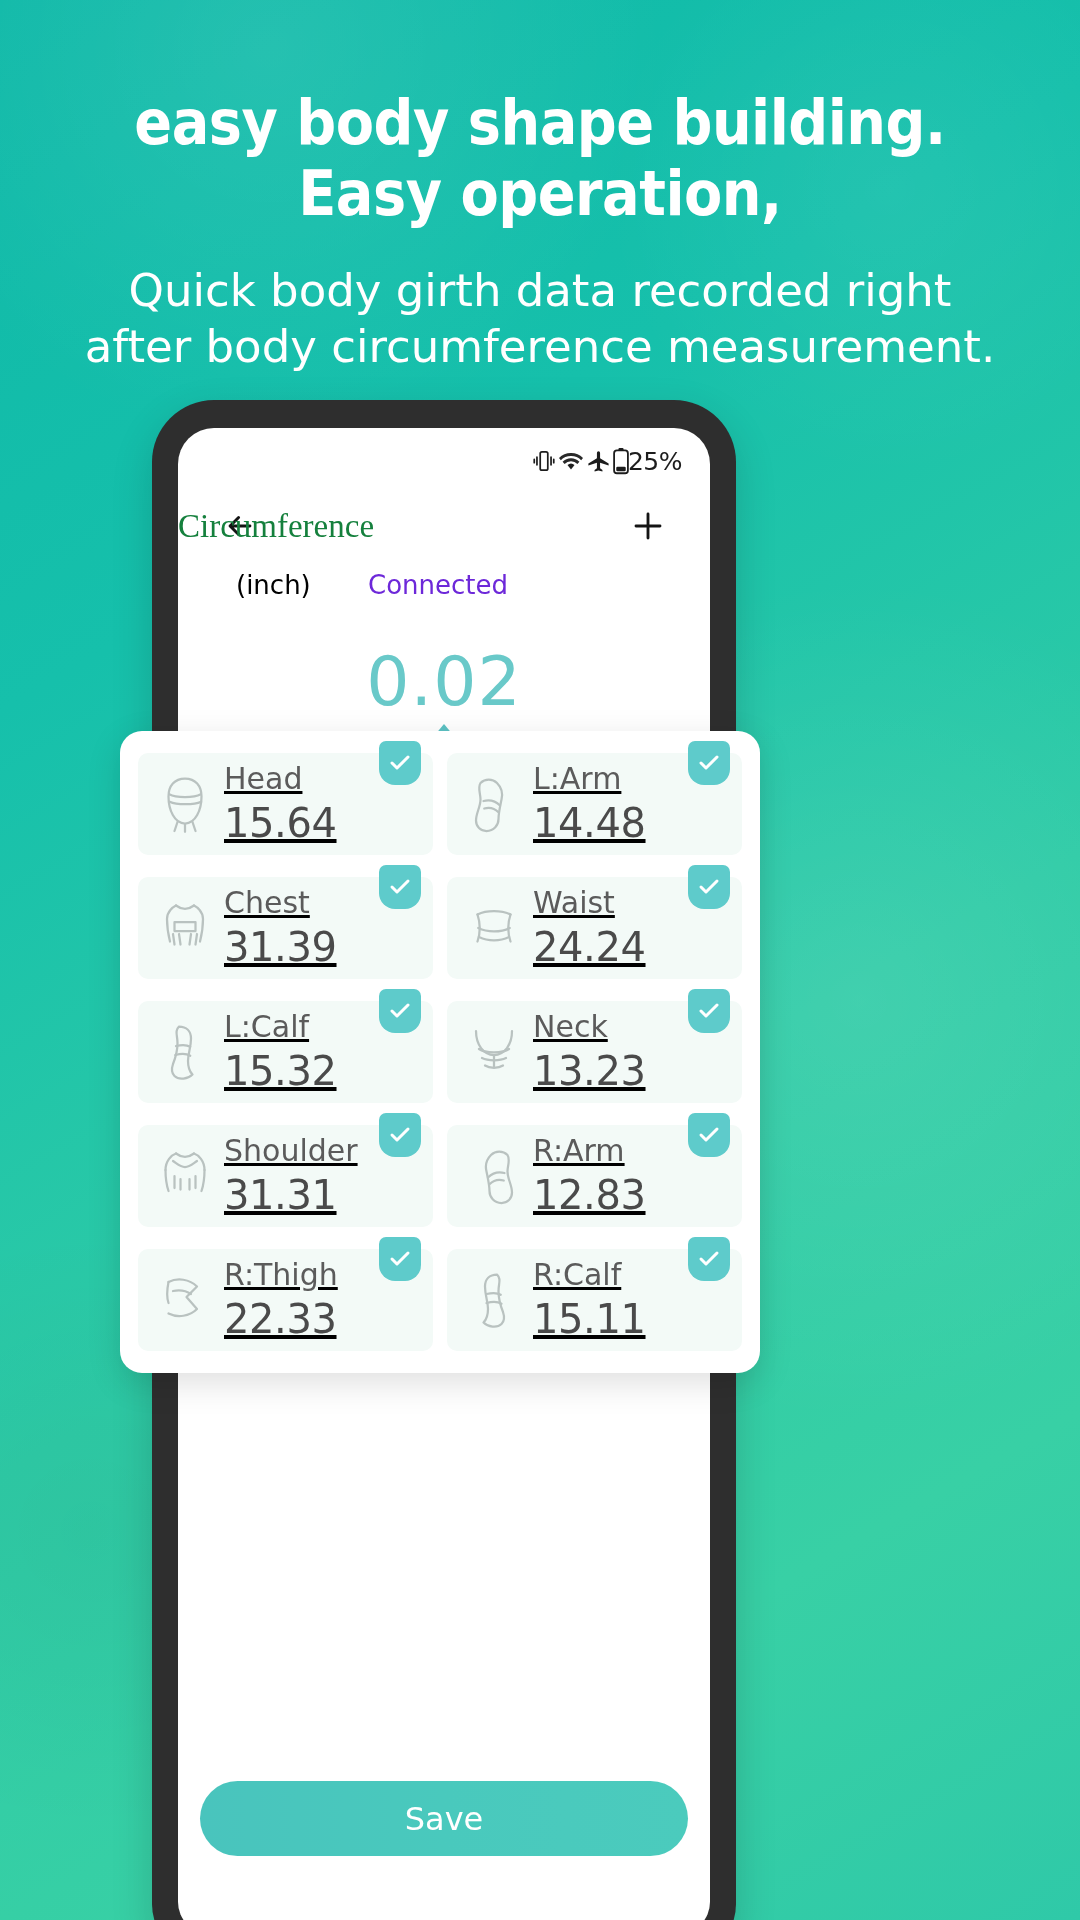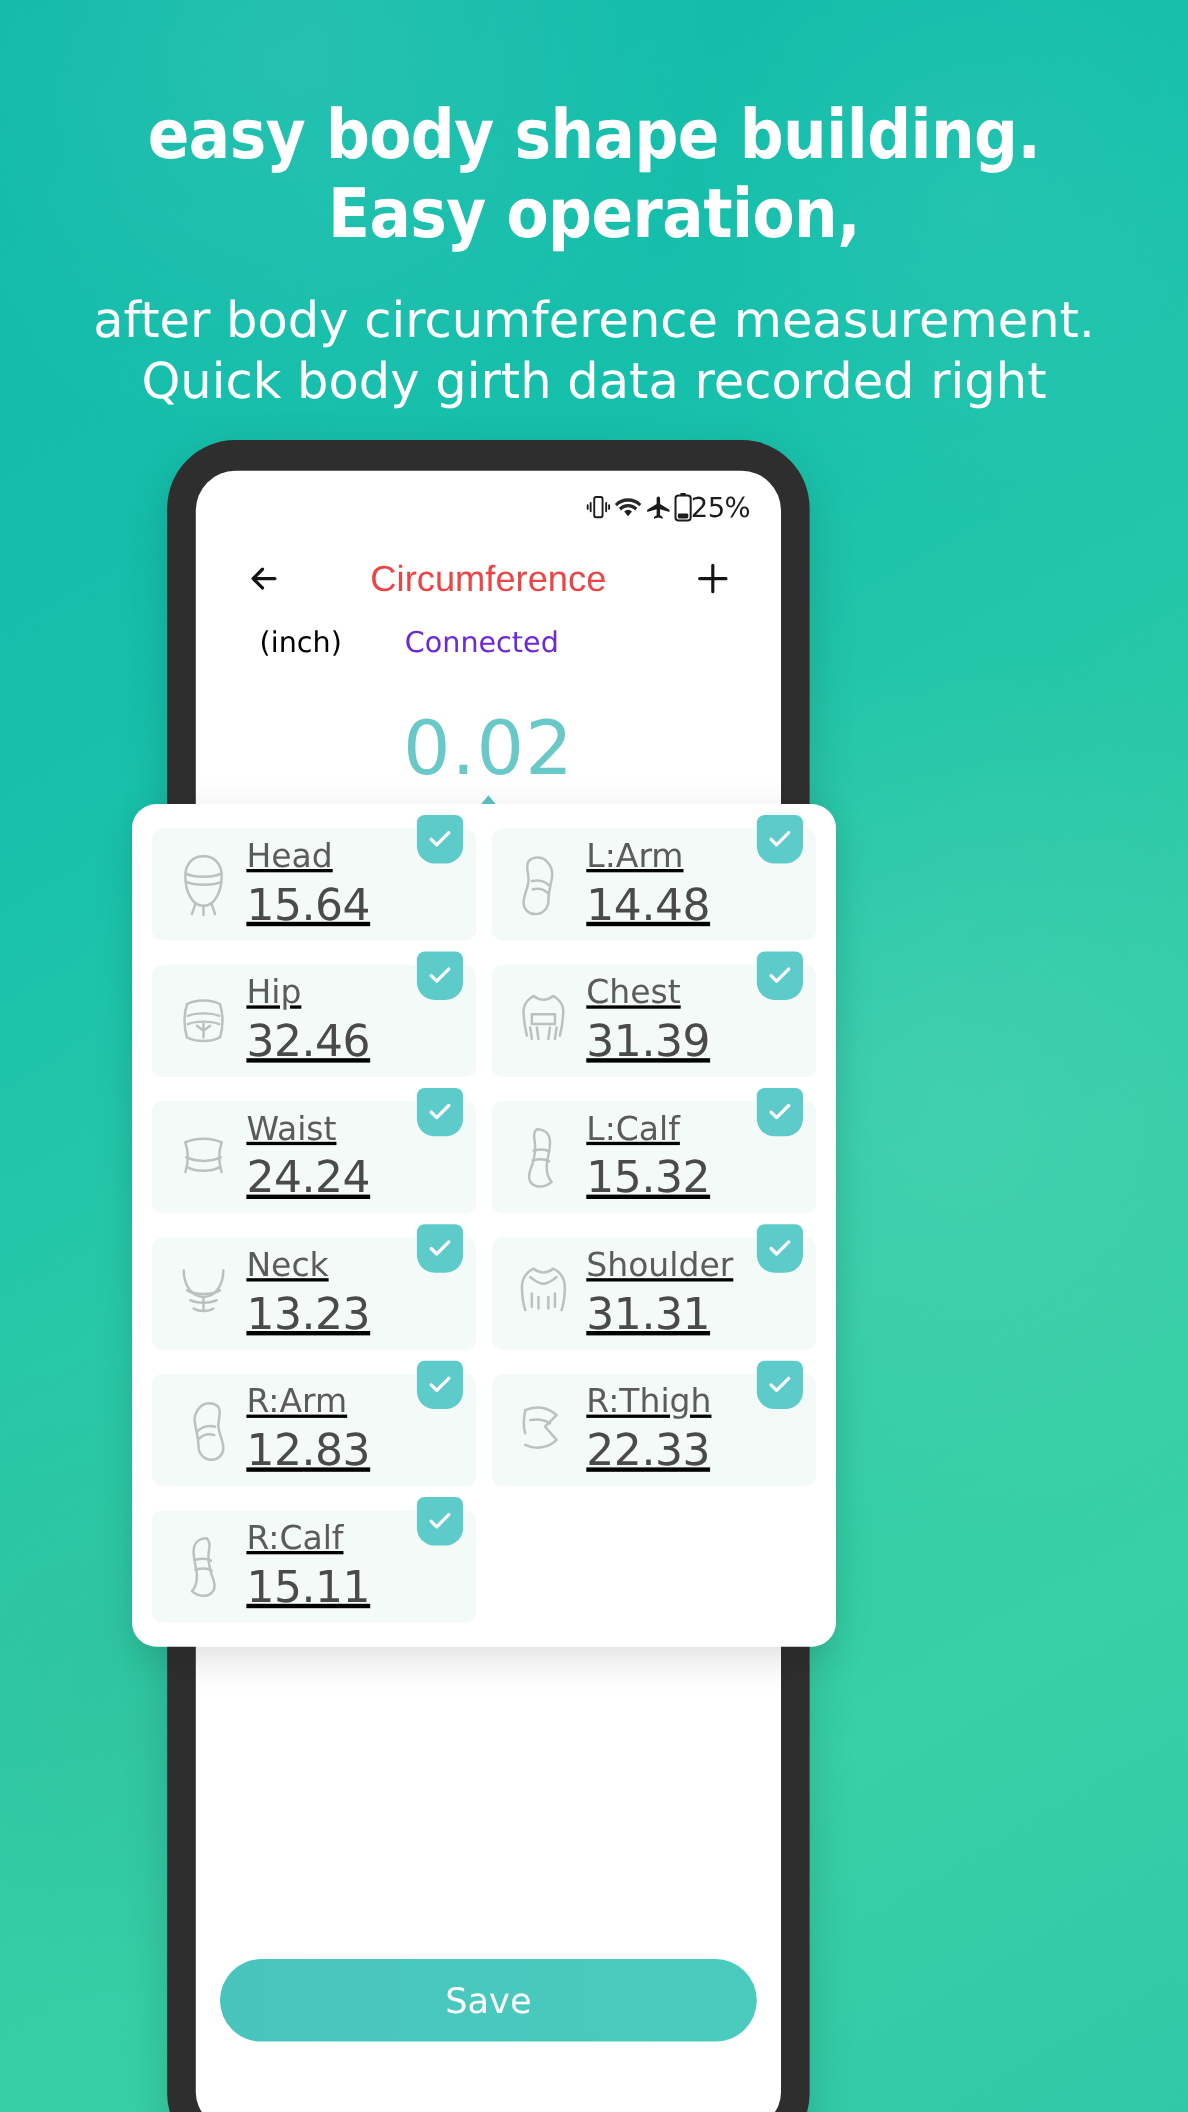--- a/index.html
+++ b/index.html
@@ -81,22 +81,22 @@
   
   .appbar {
     height:84px;
     display:flex;
     align-items:center;
     padding:0 34px;
     position:relative;
   }
   .appbar-back { width:56px; height:56px; display:flex; align-items:center; justify-content:center; cursor:pointer; }
   .appbar-title {
-    position:absolute; left:0; right:0; text-align:center;
-    font-size:33px; color:#ef4444; font-family:Liberation Sans, sans-serif;
+    position:absolute; left:0; right:0; text-align:left;
+    font-size:33px; color:#15803d; font-family:Liberation Serif, serif;
     pointer-events:none;
   }
   .appbar-add { margin-left:auto; width:56px; height:56px; display:flex; align-items:center; justify-content:center; cursor:pointer; }
 
   
   .subrow { height:58px; position:relative; }
   .unit-label { position:absolute; left:58px; top:2px; font-size:26px; color:#000000;
                 font-family:"DejaVu Sans", sans-serif; }
   .conn-label { position:absolute; left:0; right:12px; top:2px; text-align:center; font-size:26px; color:#6d28d9;
                 font-family:"DejaVu Sans", sans-serif; }
@@ -186,22 +186,22 @@
 <div class="blob blob-d"></div>
 <div class="blob blob-b"></div>
 <div class="blob blob-c"></div>
 
 <div class="promo">
   <div class="promo-title">
     <div>easy body shape building.</div>
     <div>Easy operation,</div>
   </div>
   <div class="promo-sub">
+    <div>Quick body girth data recorded right</div>
     <div>after body circumference measurement.</div>
-    <div>Quick body girth data recorded right</div>
   </div>
 </div>
 
 <div class="phone">
   <div class="phone-screen">
 
     <div class="statusbar">
       <span class="sb-ic">
         <svg viewBox="0 0 24 24" width="26" height="26" fill="none" stroke="#1d1d1d" stroke-width="1.6">
           <rect x="8.5" y="3.5" width="7" height="17" rx="1.6"></rect>
@@ -319,41 +319,20 @@
         <div class="check">
           <svg viewBox="0 0 24 24" fill="none" stroke="#ffffff" stroke-width="3" stroke-linecap="round" stroke-linejoin="round">
             <path d="M20 6L9 17l-5-5"></path>
           </svg>
         </div>
       </div>
       <div class="card">
         <div class="card-icon">
           <svg viewBox="0 0 40 44">
             <g style="fill:none;stroke:#b9c2c0;stroke-width:1.5;stroke-linecap:round;stroke-linejoin:round">
-      <path d="M10 12c-2 6-2 14 0 20M30 12c2 6 2 14 0 20"></path>
-      <path d="M10 12c5-3 15-3 20 0M10 32c5 3 15 3 20 0"></path>
-      <path d="M10.5 19c5-2 14-2 19 0M10.5 24c5-2 14-2 19 0"></path>
-      <path d="M20 24v8M16 25l4 3 4-3"></path>
-            </g>
-          </svg>
-        </div>
-        <div class="card-text">
-          <div class="card-name">Hip</div>
-          <div class="card-val">32.46</div>
-        </div>
-        <div class="check">
-          <svg viewBox="0 0 24 24" fill="none" stroke="#ffffff" stroke-width="3" stroke-linecap="round" stroke-linejoin="round">
-            <path d="M20 6L9 17l-5-5"></path>
-          </svg>
-        </div>
-      </div>
-      <div class="card">
-        <div class="card-icon">
-          <svg viewBox="0 0 40 44">
-            <g style="fill:none;stroke:#b9c2c0;stroke-width:1.5;stroke-linecap:round;stroke-linejoin:round">
       <path d="M8 16c0-5 4-8 6-9M32 16c0-5-4-8-6-9"></path>
       <path d="M14 7c4 3 8 3 12 0"></path>
       <path d="M8 16c0 6 1 11 2 15M32 16c0 6-1 11-2 15"></path>
       <path d="M13 18h14v6H13z"></path>
       <path d="M12 26l1 7M16 26l1 7M24 26l-1 7M28 26l-1 7"></path>
             </g>
           </svg>
         </div>
         <div class="card-text">
           <div class="card-name">Chest</div>

